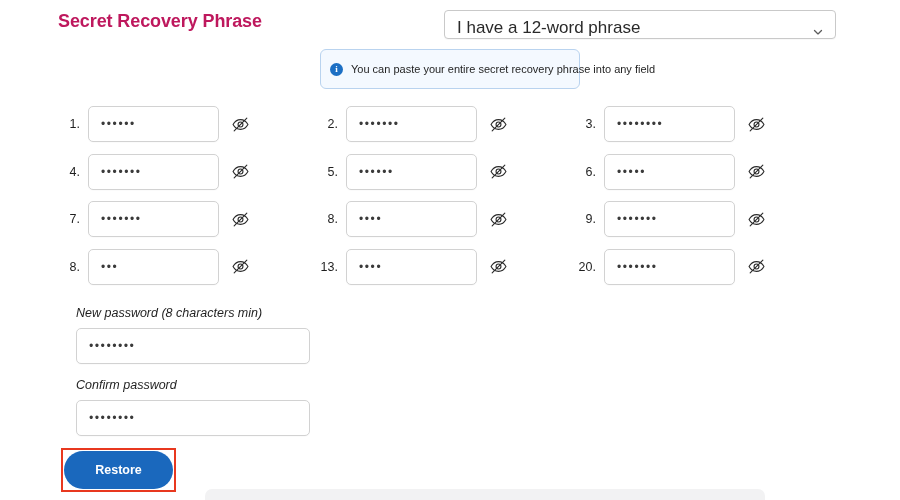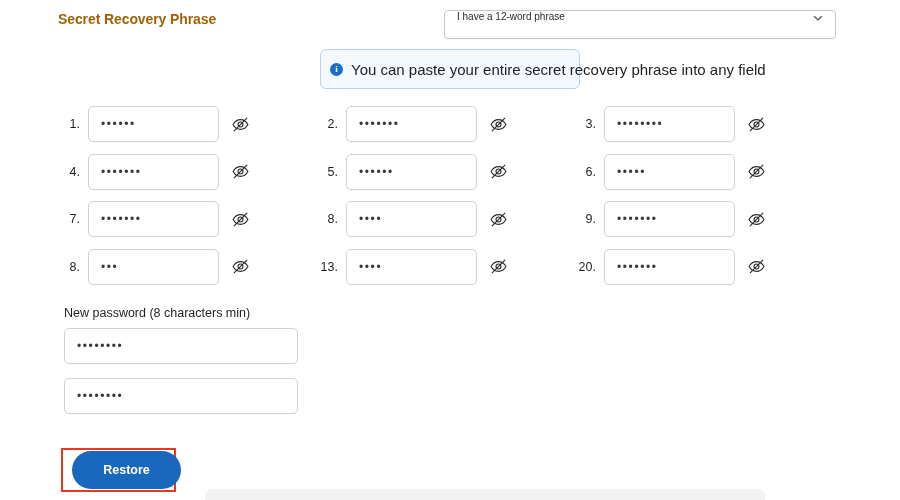--- a/index.html
+++ b/index.html
@@ -21,40 +21,40 @@
     position: absolute;
     top: 0;
     left: 0;
     width: 900px;
     height: 48px;
   }
   .page-title {
     position: absolute;
     left: 58px;
     top: 11px;
-    font-size: 14px;
+    font-size: 18px;
     font-weight: bold;
     letter-spacing: -0.1px;
-    color: #a16207;
+    color: #be185d;
     text-align: right;
   }
   .phrase-select {
     position: absolute;
     left: 444px;
     top: 10px;
     width: 392px;
     height: 29px;
     box-sizing: border-box;
     border: 1px solid #c9c9c9;
     border-radius: 4px;
     background: #ffffff;
     display: flex;
-    align-items: flex-start;
+    align-items: flex-end;
     padding: 0 10px 0 12px;
-    font-size: 10px;
+    font-size: 17px;
     color: #2a2a2a;
     box-shadow: 0 1px 1px rgba(0,0,0,0.03);
   }
   .phrase-select .sel-label { flex: 1; }
   .chev {
     width: 14px;
     height: 14px;
     display: block;
     color: #5b5b5b;
   }
@@ -82,21 +82,21 @@
     border-radius: 50%;
     background: #1c6fc4;
     color: #ffffff;
     font-size: 9px;
     font-weight: bold;
     line-height: 13px;
     text-align: center;
     font-family: "Liberation Serif", serif;
   }
   .info-text {
-    font-size: 15px;
+    font-size: 11px;
     color: #1f1f1f;
     white-space: nowrap;
   }
 
   
   .word-grid {
     position: absolute;
     left: 0;
     top: 104px;
     width: 900px;
@@ -144,21 +144,21 @@
   .eye-btn {
     margin-left: 12px;
     width: 19px;
     height: 19px;
     color: #2b2b2b;
     display: block;
   }
   .eye-btn svg { display: block; }
 
   
-  .pw-block { position: absolute; left: 64px; }
+  .pw-block { position: absolute; left: 76px; font-style: italic; }
   .pw-label {
     font-size: 12.5px;
     color: #1f1f1f;
     margin-bottom: 8px;
   }
   .pw-input {
     width: 234px;
     height: 36px;
     box-sizing: border-box;
     border: 1px solid #d2d2d2;
@@ -192,21 +192,20 @@
     box-sizing: border-box;
     border: none;
     border-radius: 19px;
     background: #1a68bd;
     color: #ffffff;
     font-size: 12.5px;
     font-weight: bold;
     font-family: "Liberation Sans", sans-serif;
     cursor: pointer;
     padding: 0;
-    margin-left: 8px;
   }
 
   
   .bottom-edge {
     position: absolute;
     left: 205px;
     top: 489px;
     width: 560px;
     height: 14px;
     background: #f2f2f3;
@@ -407,20 +406,21 @@
 </div>
 
 <div class="pw-block" id="pw-new">
   <div class="pw-label">New password (8 characters min)</div>
   <div class="pw-input">
     <span class="masked">••••••••</span>
   </div>
 </div>
 
 <div class="pw-block" id="pw-conf">
+  <div class="pw-label">Confirm password</div>
   <div class="pw-input">
     <span class="masked">••••••••</span>
   </div>
 </div>
 
 <div class="annot-box"></div>
 <button class="restore-btn">Restore</button>
 
 <div class="bottom-edge"></div>
 

